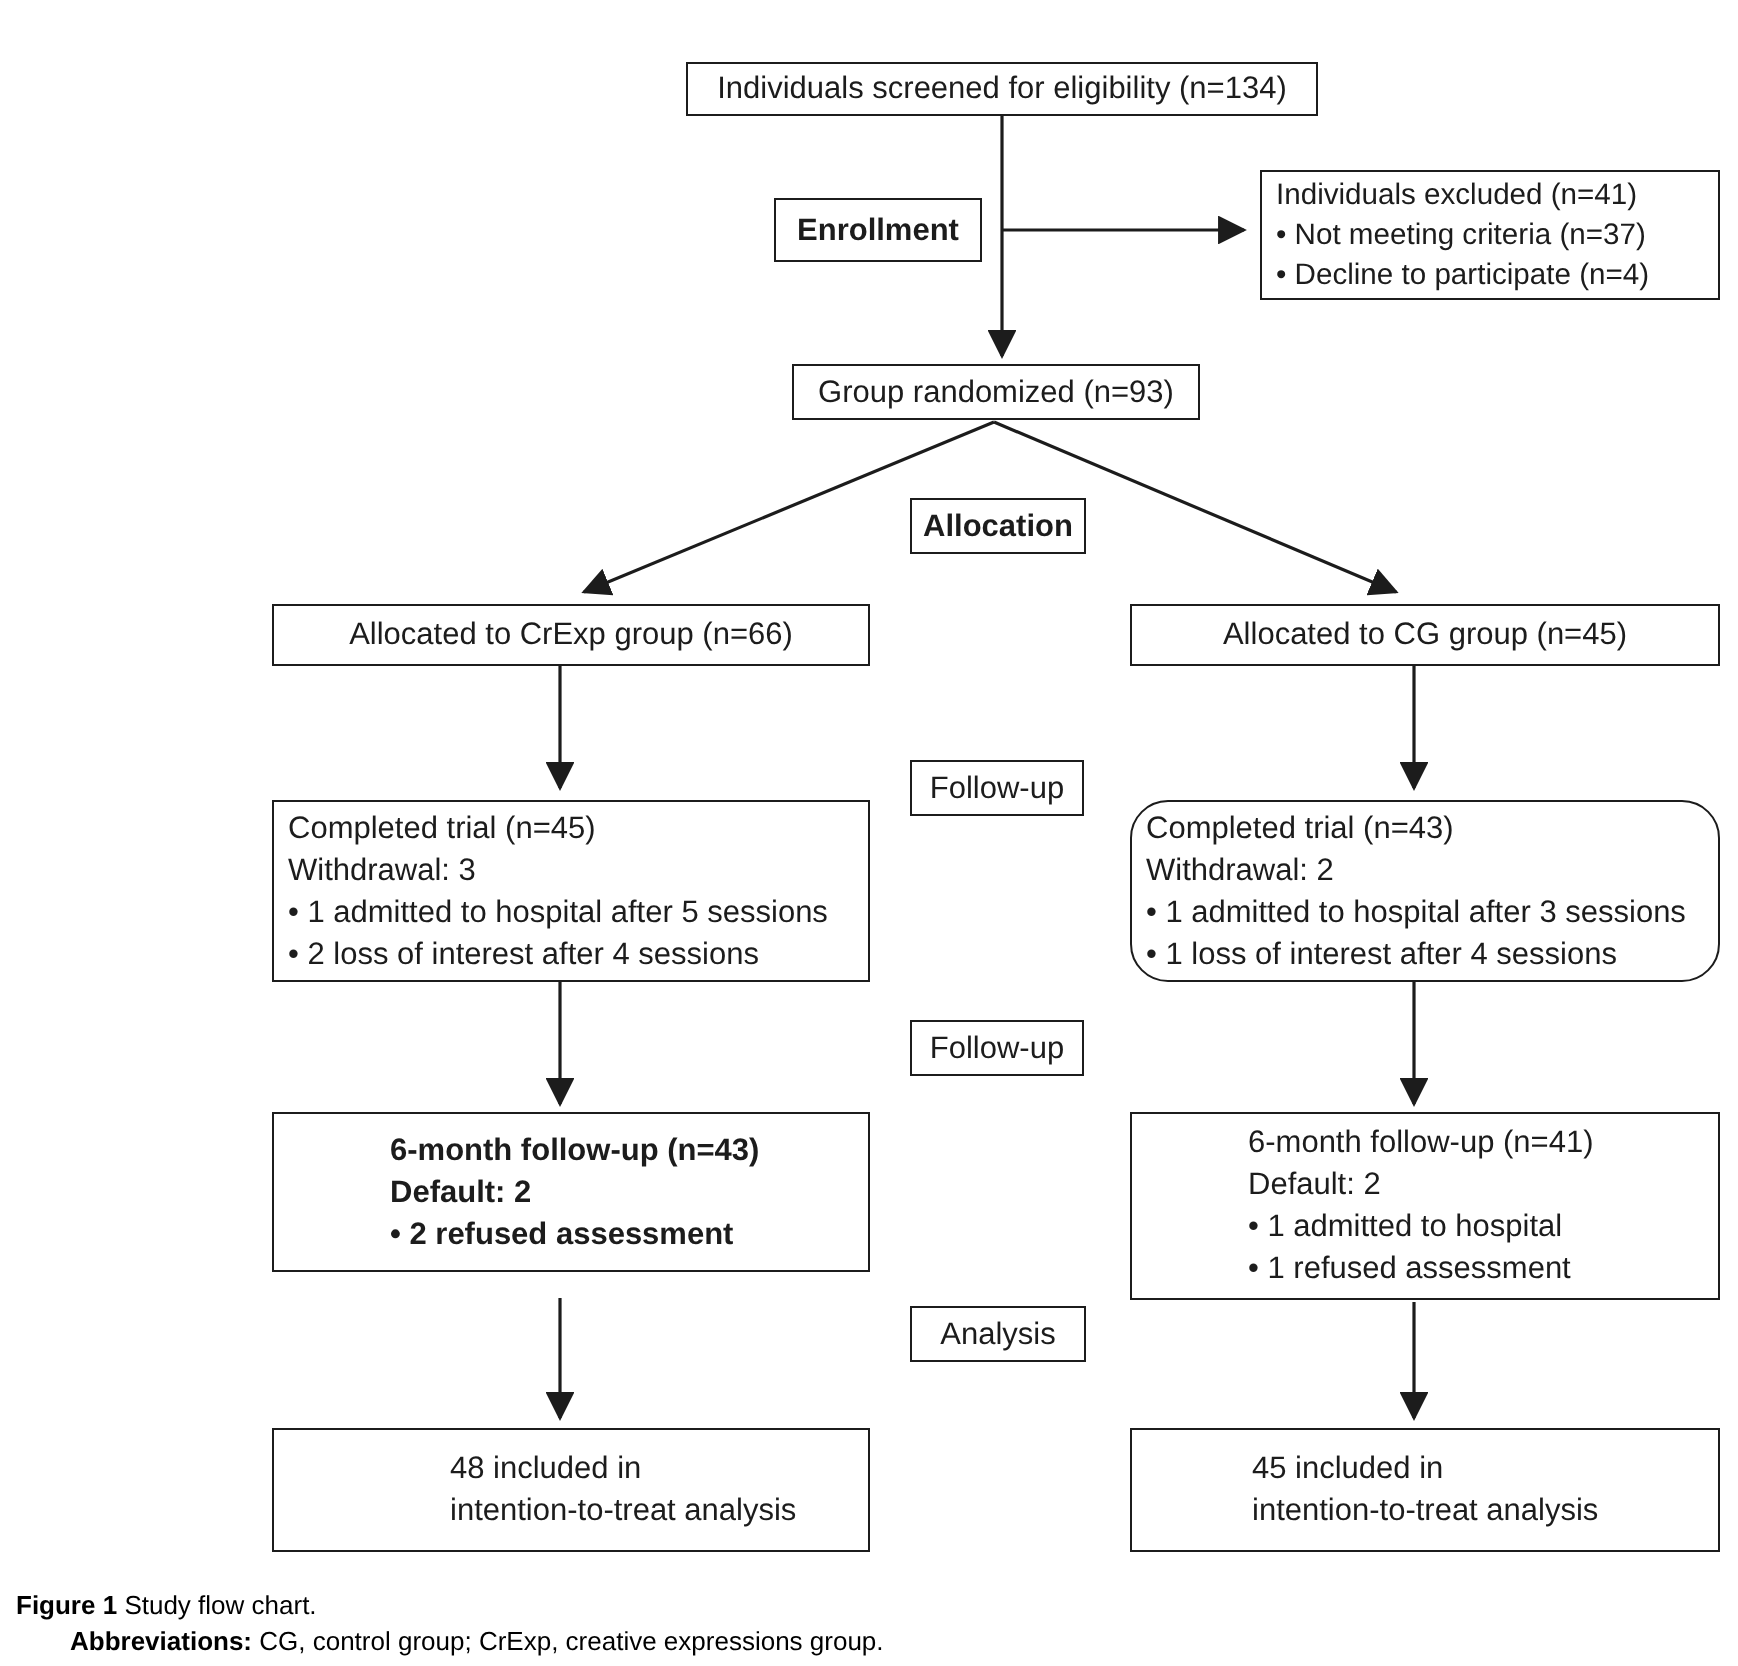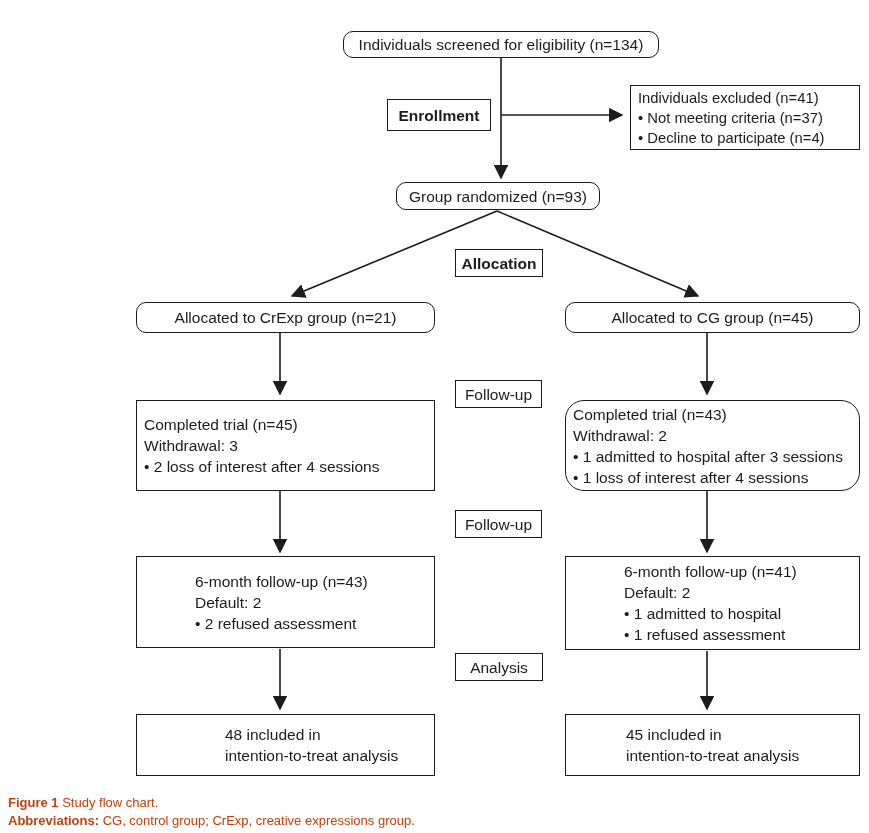--- a/index.html
+++ b/index.html
@@ -17,35 +17,35 @@
     box-sizing:border-box;
     border:1.5px solid #1c1c1c;
     background:#fff;
     z-index:2;
     font-size:15.5px;
     line-height:21px;
     display:flex;
     flex-direction:column;
     justify-content:center;
   }
-  .box.center{align-items:center;text-align:center;border-radius:10px;}
+  .box.center{align-items:center;text-align:center;}
   .box.left{align-items:flex-start;text-align:center;padding-left:7px;padding-right:4px;}
   .stage{
     font-size:15.5px;
     justify-content:center;
     align-items:center;
     text-align:center;
   }
   .stage.bold{font-weight:bold;}
   .caption{
     position:absolute;
     left:8px;
     font-size:13px;
     line-height:17px;
-    color:#c2410c;
+    color:#000000;
     z-index:2;
   }
   .caption b{font-weight:bold;}
   .line{white-space:nowrap;}
 </style>
 </head>
 <body>
 
 <div id="canvas">
 
@@ -85,47 +85,48 @@
 
   <div class="box center" style="left:396px;top:182px;width:204px;height:28px;">
     <div class="line">Group randomized (n=93)</div>
   </div>
 
   <div class="box stage bold" style="left:455px;top:249px;width:88px;height:28px;">
     <div class="line">Allocation</div>
   </div>
 
   <div class="box center" style="left:136px;top:302px;width:299px;height:31px;">
-    <div class="line">Allocated to CrExp group (n=21)</div>
+    <div class="line">Allocated to CrExp group (n=66)</div>
   </div>
   <div class="box center" style="left:565px;top:302px;width:295px;height:31px;">
     <div class="line">Allocated to CG group (n=45)</div>
   </div>
 
   <div class="box stage" style="left:455px;top:380px;width:87px;height:28px;">
     <div class="line">Follow-up</div>
   </div>
 
   <div class="box left" style="left:136px;top:400px;width:299px;height:91px;">
     <div class="line">Completed trial (n=45)</div>
     <div class="line">Withdrawal: 3</div>
+    <div class="line">• 1 admitted to hospital after 5 sessions</div>
     <div class="line">• 2 loss of interest after 4 sessions</div>
   </div>
   <div class="box left" style="left:565px;top:400px;width:295px;height:91px;border-radius:19px;">
     <div class="line">Completed trial (n=43)</div>
     <div class="line">Withdrawal: 2</div>
     <div class="line">• 1 admitted to hospital after 3 sessions</div>
     <div class="line">• 1 loss of interest after 4 sessions</div>
   </div>
 
   <div class="box stage" style="left:455px;top:510px;width:87px;height:28px;">
     <div class="line">Follow-up</div>
   </div>
 
-  <div class="box left" style="left:136px;top:556px;width:299px;height:92px;padding-left:58px;">
+  <div class="box left" style="left:136px;top:556px;width:299px;height:80px;padding-left:58px;font-weight:bold;">
     <div class="line">6-month follow-up (n=43)</div>
     <div class="line">Default: 2</div>
     <div class="line">• 2 refused assessment</div>
   </div>
   <div class="box left" style="left:565px;top:556px;width:295px;height:94px;padding-left:58px;">
     <div class="line">6-month follow-up (n=41)</div>
     <div class="line">Default: 2</div>
     <div class="line">• 1 admitted to hospital</div>
     <div class="line">• 1 refused assessment</div>
   </div>
@@ -139,17 +140,17 @@
     <div class="line">intention-to-treat analysis</div>
   </div>
   <div class="box left" style="left:565px;top:714px;width:295px;height:62px;padding-left:60px;">
     <div class="line">45 included in</div>
     <div class="line">intention-to-treat analysis</div>
   </div>
 
   <div class="caption" style="top:794px;">
     <b>Figure 1</b><span> Study flow chart.</span>
   </div>
-  <div class="caption" style="top:812px;">
+  <div class="caption" style="top:812px;margin-left:27px;">
     <b>Abbreviations:</b><span> CG, control group; CrExp, creative expressions group.</span>
   </div>
 
 </div>
 
 </body></html>

